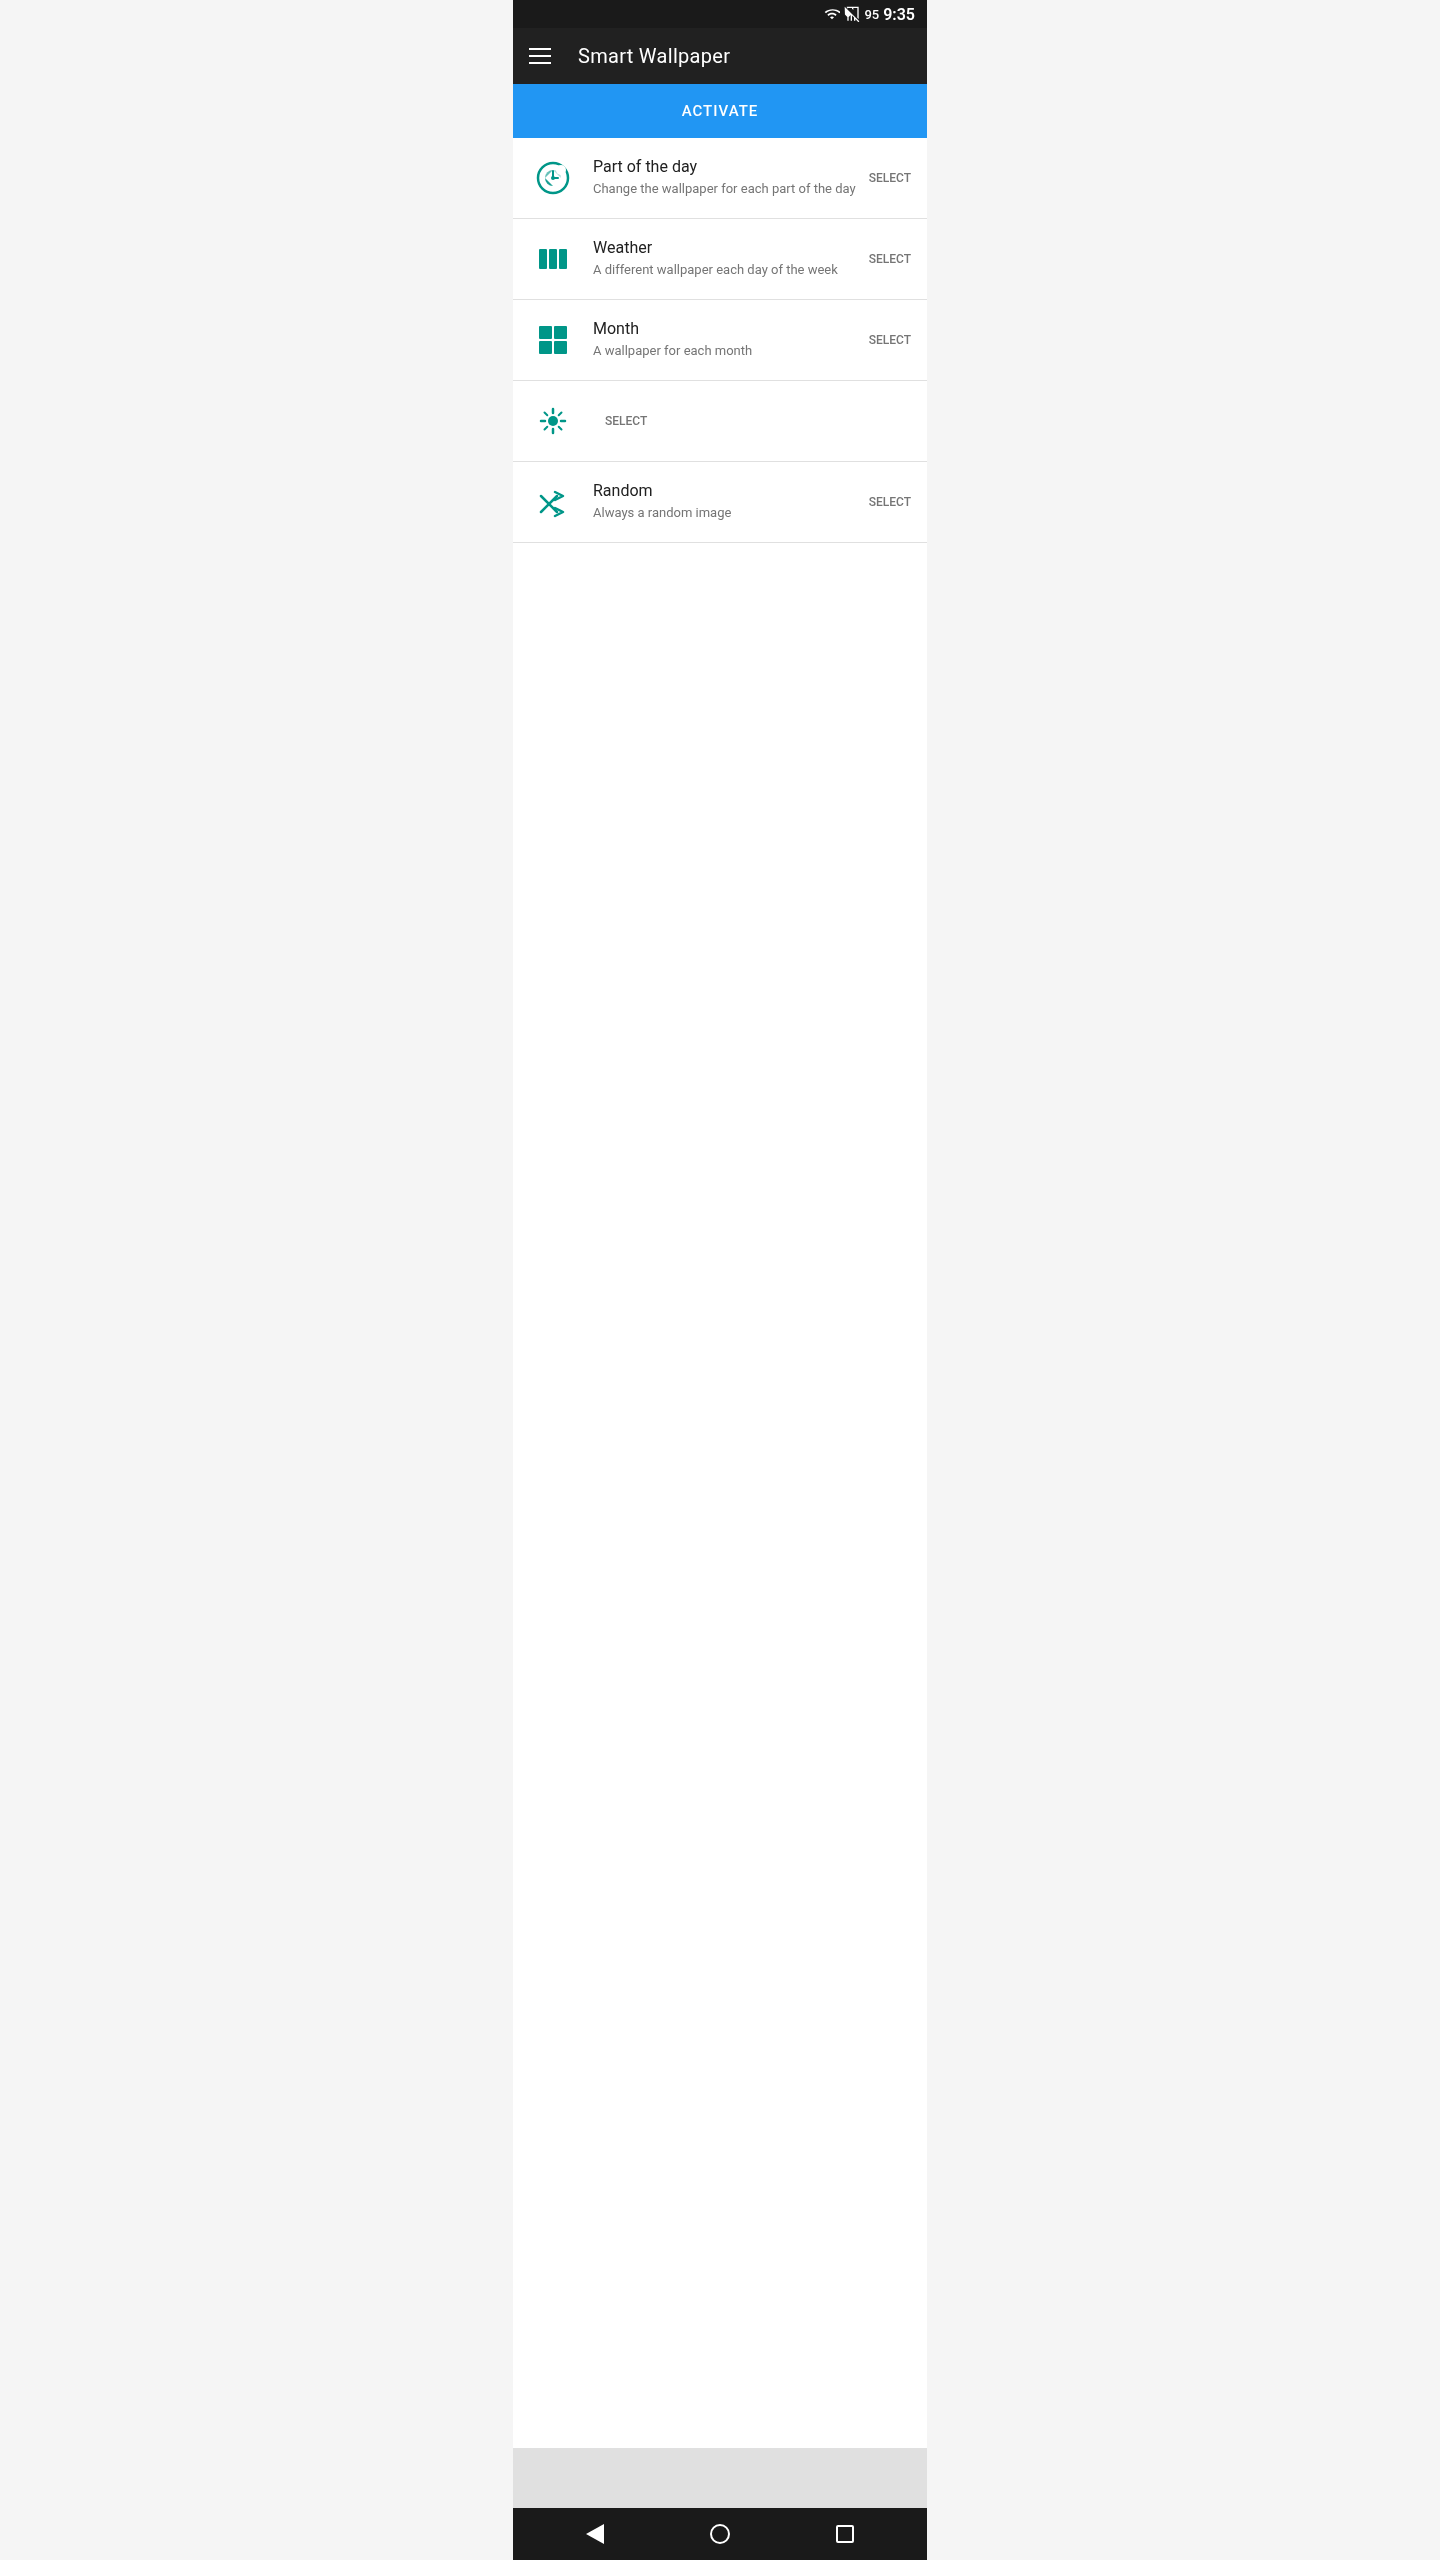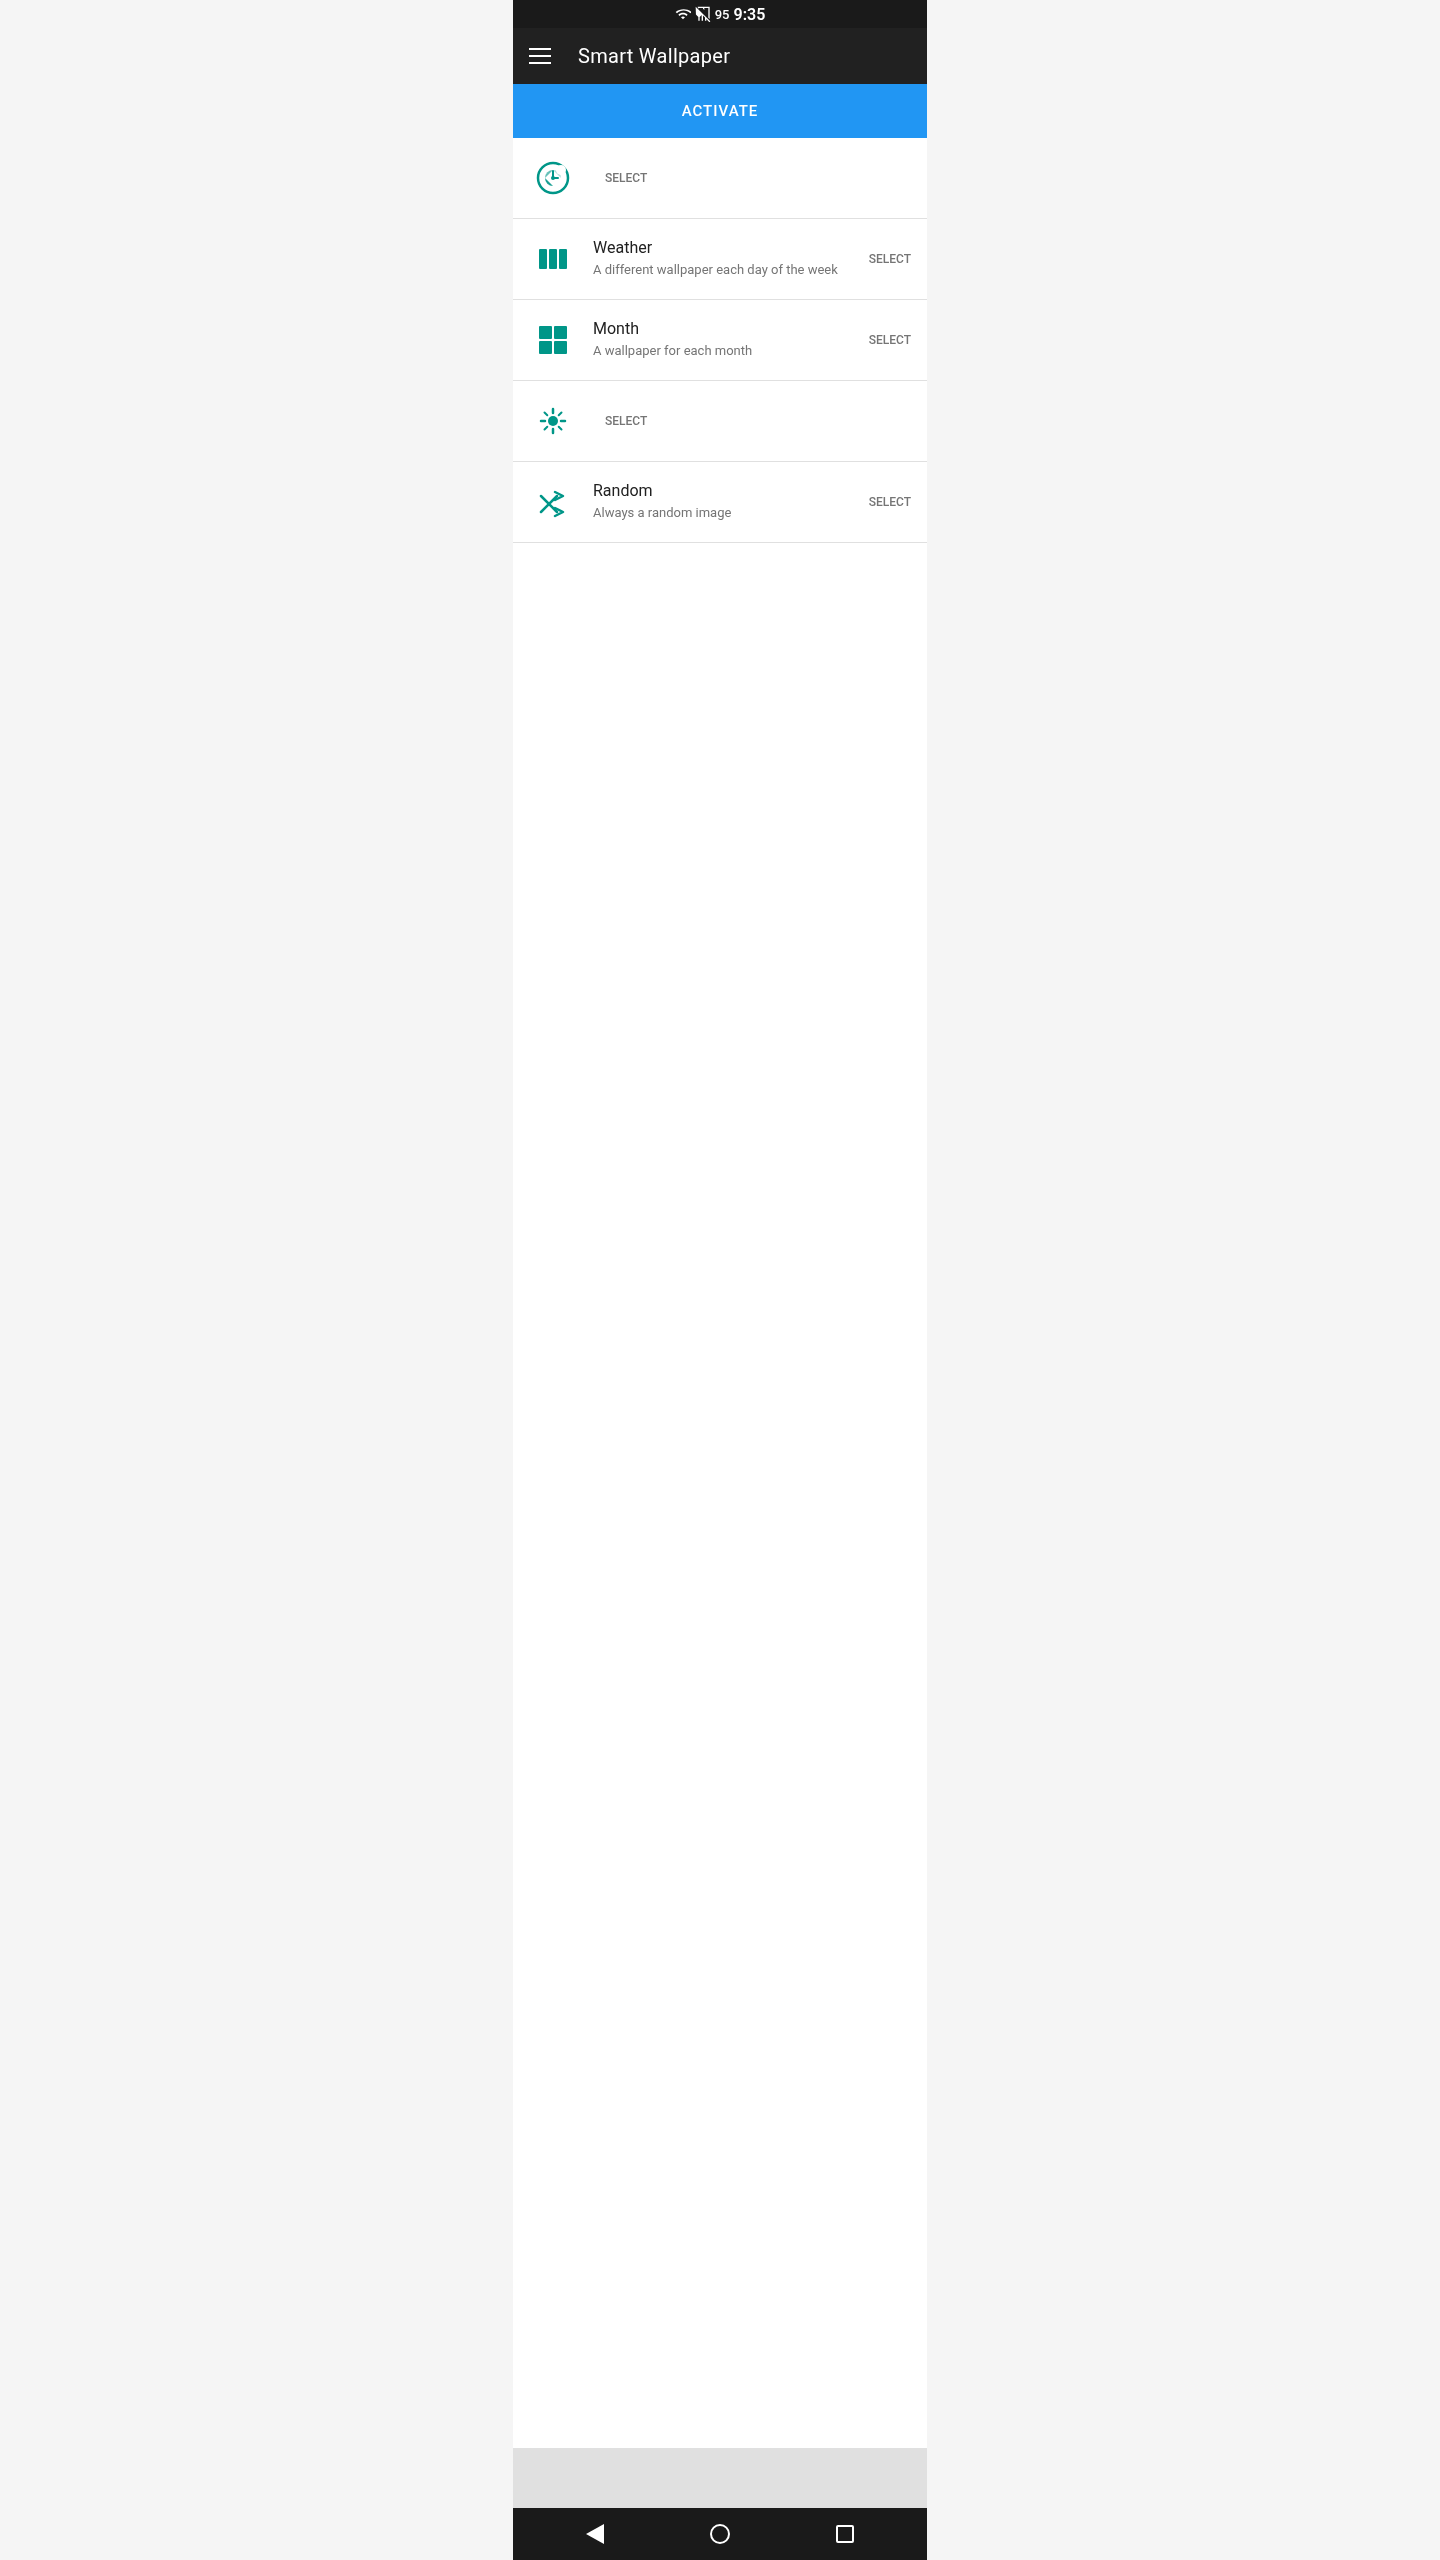--- a/index.html
+++ b/index.html
@@ -17,21 +17,21 @@
       min-height: 100vh;
       display: flex;
       flex-direction: column;
     }
 
     
     .status-bar {
       background: #1a1a1a;
       color: white;
       display: flex;
-      justify-content: center;
+      justify-content: flex-end;
       align-items: center;
       padding: 4px 12px;
       height: 28px;
       font-size: 13px;
       font-weight: 500;
     }
 
     .status-icons {
       display: flex;
       align-items: center;
@@ -232,20 +232,24 @@
         <path d="M18 10 A8 8 0 0 1 26 18" fill="#009688" opacity="0.3"></path>
         <path d="M18 10 A8 8 0 0 0 10 18" fill="#009688" opacity="0.6"></path>
         <path d="M10 18 A8 8 0 0 0 18 26" fill="#009688" opacity="0.9"></path>
         <circle cx="18" cy="18" r="2" fill="#009688"></circle>
         <line x1="18" y1="18" x2="18" y2="11" stroke="#009688" stroke-width="2" stroke-linecap="round"></line>
         <line x1="18" y1="18" x2="23" y2="18" stroke="#009688" stroke-width="2" stroke-linecap="round"></line>
 
         <circle cx="26" cy="10" r="5" fill="white"></circle>
       </svg>
     </div>
+    <div class="item-content">
+      <div class="item-title">Part of the day</div>
+      <div class="item-desc">Change the wallpaper for each part of the day</div>
+    </div>
     <div class="item-action">SELECT</div>
   </div>
 
   <div class="list-item">
     <div class="icon-container">
       <svg width="36" height="36" viewBox="0 0 36 36">
         <rect x="4" y="8" width="8" height="20" rx="1" fill="#009688"></rect>
         <rect x="14" y="8" width="8" height="20" rx="1" fill="#009688"></rect>
         <rect x="24" y="8" width="8" height="20" rx="1" fill="#009688"></rect>
       </svg>

